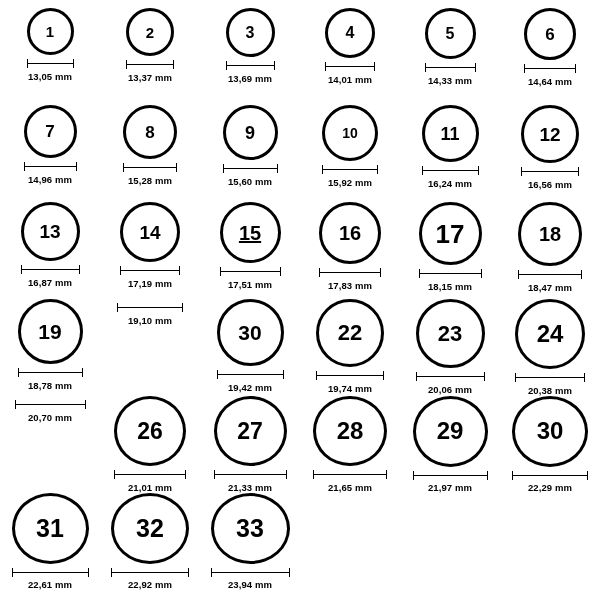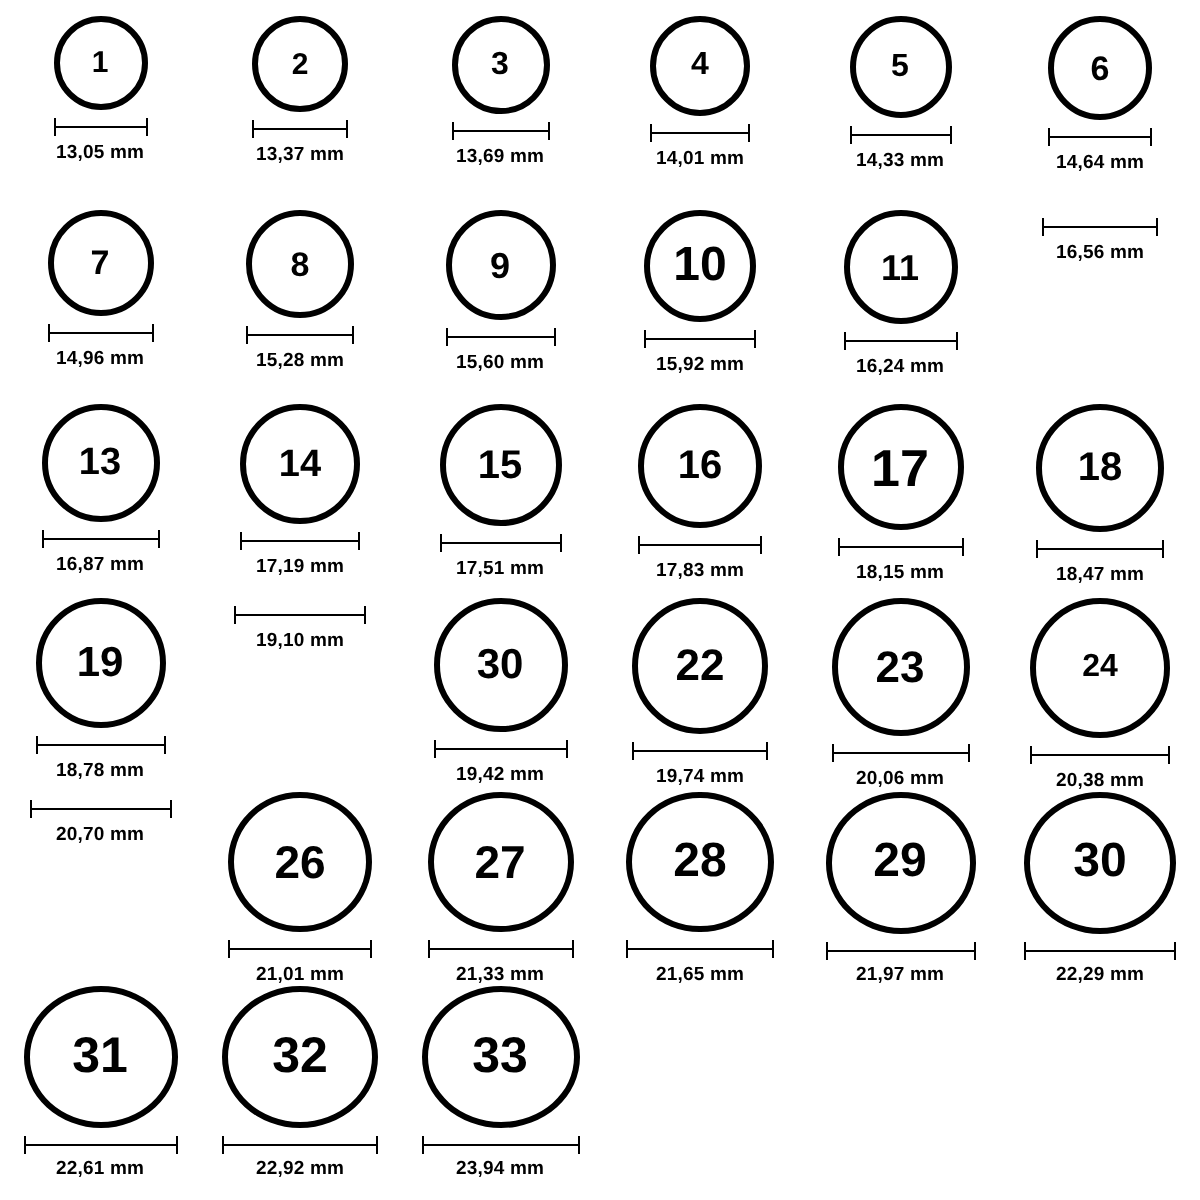--- a/index.html
+++ b/index.html
@@ -180,21 +180,21 @@
           <span class="ring-label">9</span>
         </div>
         <div class="measure" style="width: 55px;">
           <div class="bar"></div>
           <div class="tick left"></div>
           <div class="tick right"></div>
         </div>
         <div class="mm">15,60 mm</div>
       </div>
       <div class="cell">
-        <div class="ring" style="width: 56px; height: 56px; font-size: 24px; text-align: center;">
+        <div class="ring" style="width: 56px; height: 56px; font-size: 14px; text-align: center;">
           <span class="ring-label">10</span>
         </div>
         <div class="measure" style="width: 56px;">
           <div class="bar"></div>
           <div class="tick left"></div>
           <div class="tick right"></div>
         </div>
         <div class="mm">15,92 mm</div>
       </div>
       <div class="cell">
@@ -202,20 +202,23 @@
           <span class="ring-label">11</span>
         </div>
         <div class="measure" style="width: 57px;">
           <div class="bar"></div>
           <div class="tick left"></div>
           <div class="tick right"></div>
         </div>
         <div class="mm">16,24 mm</div>
       </div>
       <div class="cell">
+        <div class="ring" style="width: 58px; height: 58px; font-size: 19px;">
+          <span class="ring-label">12</span>
+        </div>
         <div class="measure" style="width: 58px;">
           <div class="bar"></div>
           <div class="tick left"></div>
           <div class="tick right"></div>
         </div>
         <div class="mm">16,56 mm</div>
       </div>
       <div class="cell">
         <div class="ring" style="width: 59px; height: 59px; font-size: 19px;">
           <span class="ring-label">13</span>
@@ -232,21 +235,21 @@
           <span class="ring-label">14</span>
         </div>
         <div class="measure" style="width: 60px;">
           <div class="bar"></div>
           <div class="tick left"></div>
           <div class="tick right"></div>
         </div>
         <div class="mm">17,19 mm</div>
       </div>
       <div class="cell">
-        <div class="ring" style="width: 61px; height: 61px; font-size: 20px;">
+        <div class="ring" style="width: 61px; height: 61px; font-size: 20px; text-decoration: underline;">
           <span class="ring-label">15</span>
         </div>
         <div class="measure" style="width: 61px;">
           <div class="bar"></div>
           <div class="tick left"></div>
           <div class="tick right"></div>
         </div>
         <div class="mm">17,51 mm</div>
       </div>
       <div class="cell">
@@ -328,21 +331,21 @@
           <span class="ring-label">23</span>
         </div>
         <div class="measure" style="width: 69px;">
           <div class="bar"></div>
           <div class="tick left"></div>
           <div class="tick right"></div>
         </div>
         <div class="mm">20,06 mm</div>
       </div>
       <div class="cell">
-        <div class="ring" style="width: 70px; height: 70px; font-size: 16px;">
+        <div class="ring" style="width: 70px; height: 70px; font-size: 24px;">
           <span class="ring-label">24</span>
         </div>
         <div class="measure" style="width: 70px;">
           <div class="bar"></div>
           <div class="tick left"></div>
           <div class="tick right"></div>
         </div>
         <div class="mm">20,38 mm</div>
       </div>
       <div class="cell">

